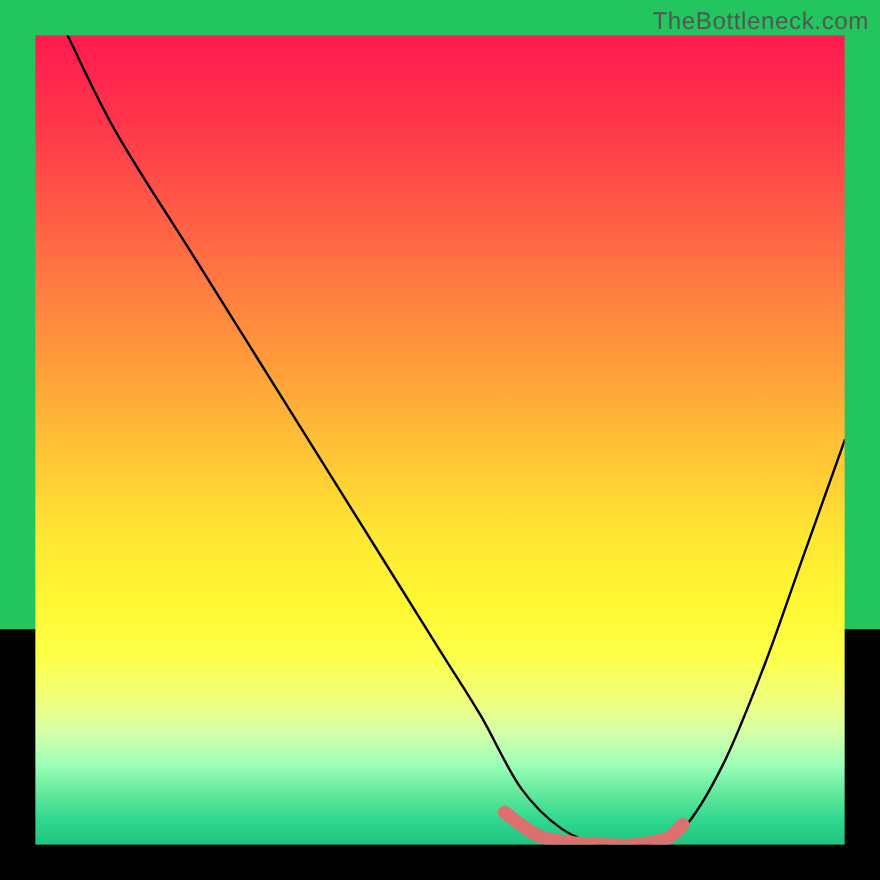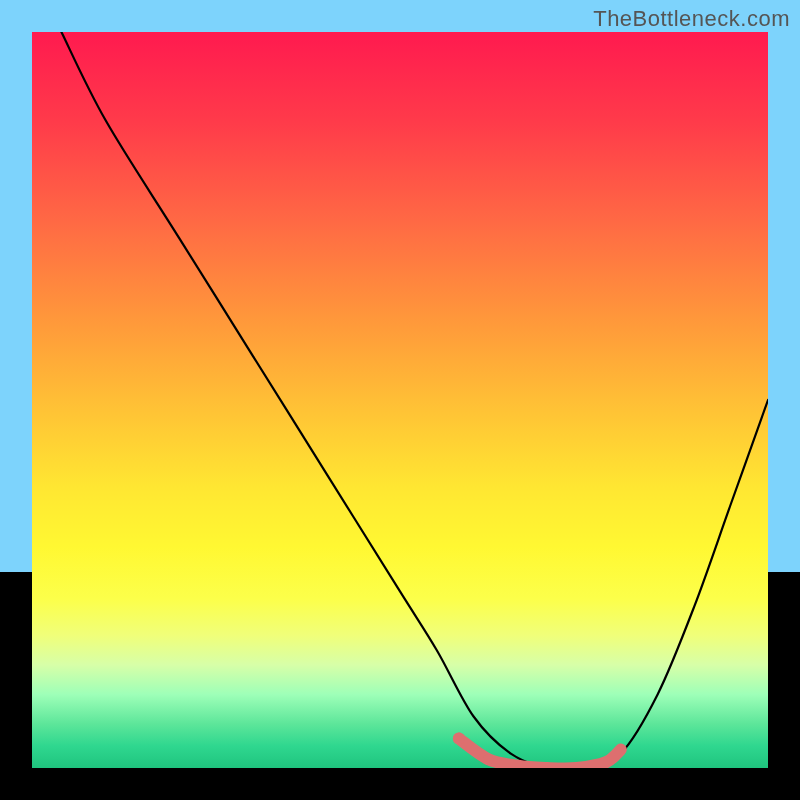--- a/index.html
+++ b/index.html
@@ -8,21 +8,21 @@
     width: 800px;
     height: 800px;
     background: #000;
     font-family: Arial, Helvetica, sans-serif;
     overflow: hidden;
   }
   .frame {
     position: relative;
     width: 800px;
     height: 572px;
-    background: #7dd3fc;
+    background: #22c55e;
   }
   .watermark {
     position: absolute;
     top: 6px;
     right: 10px;
     color: #555;
     font-size: 22px;
     font-weight: 500;
     letter-spacing: 0.5px;
     z-index: 50;

